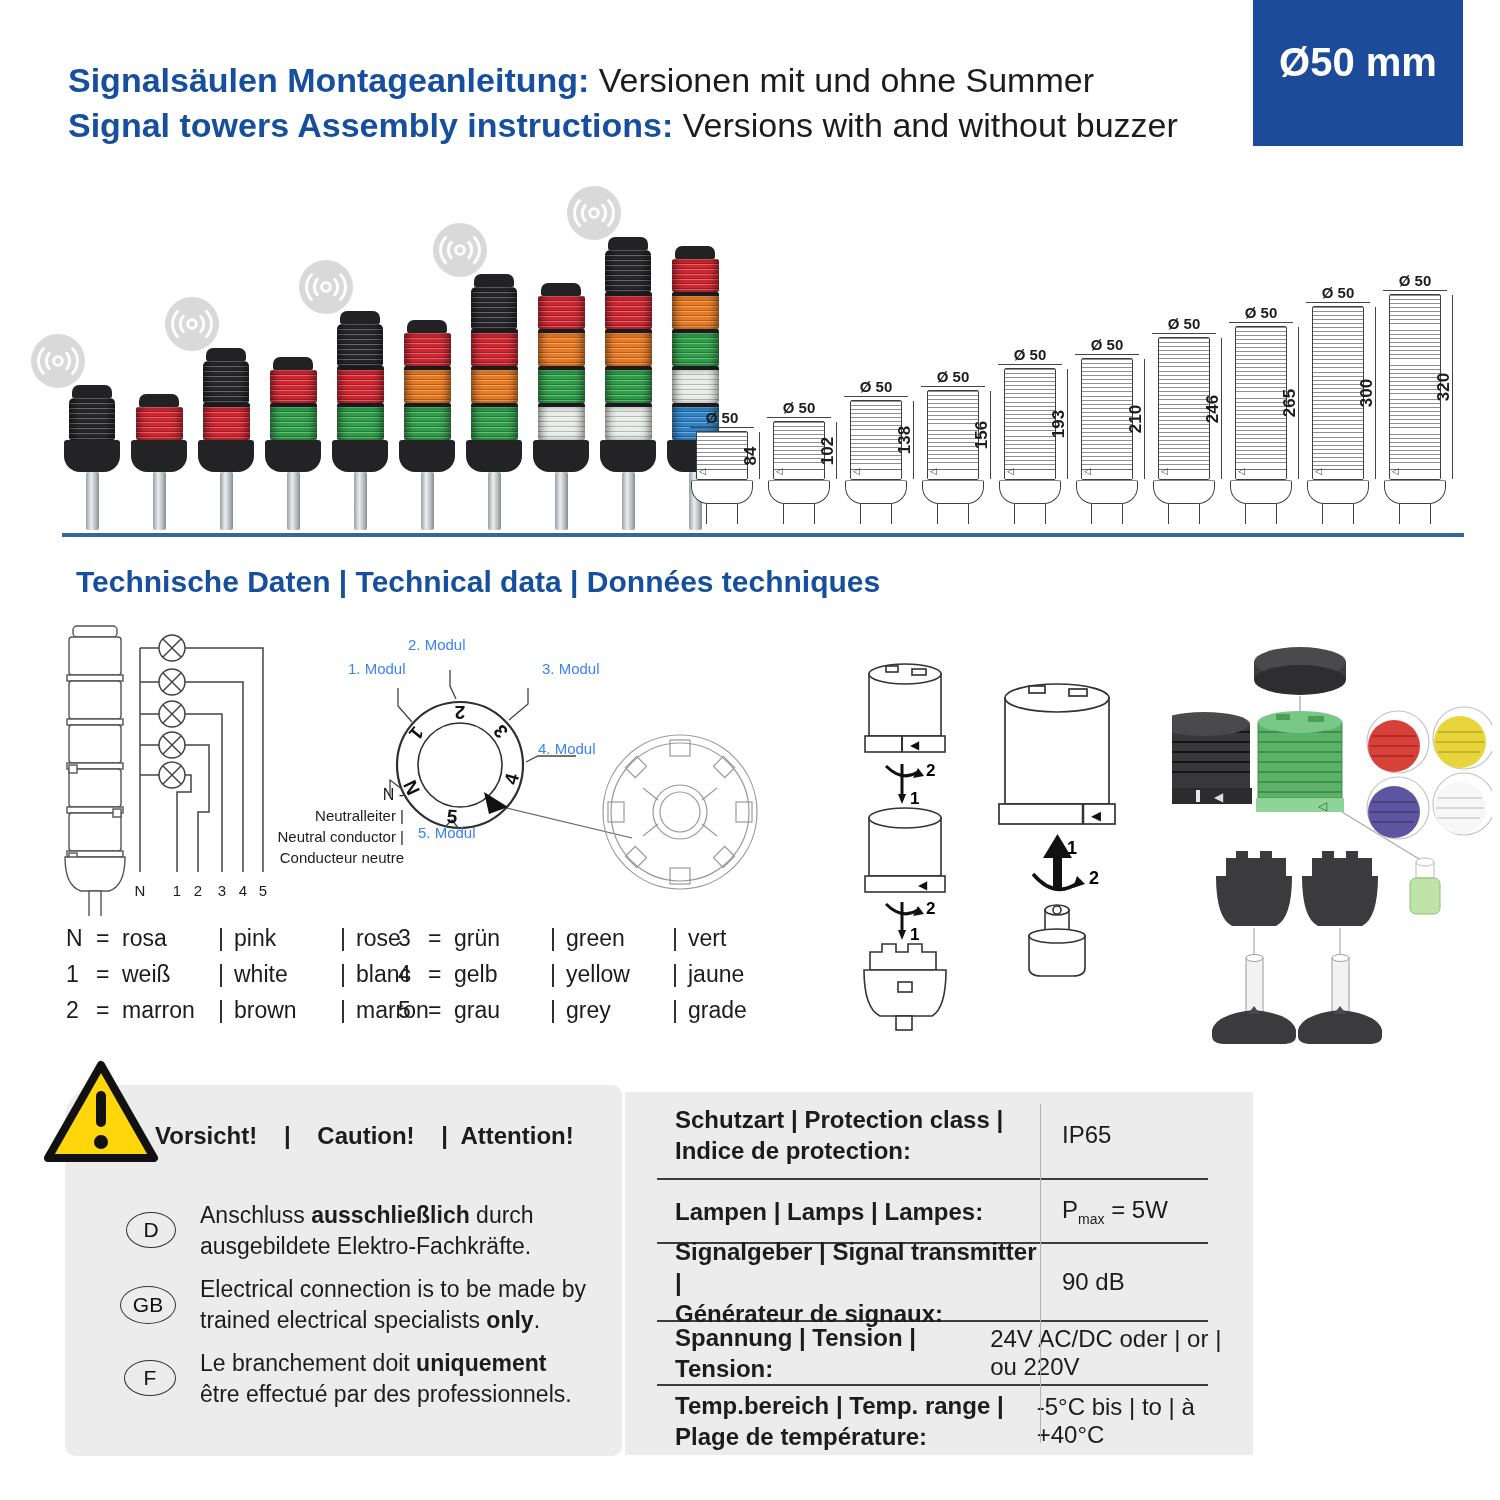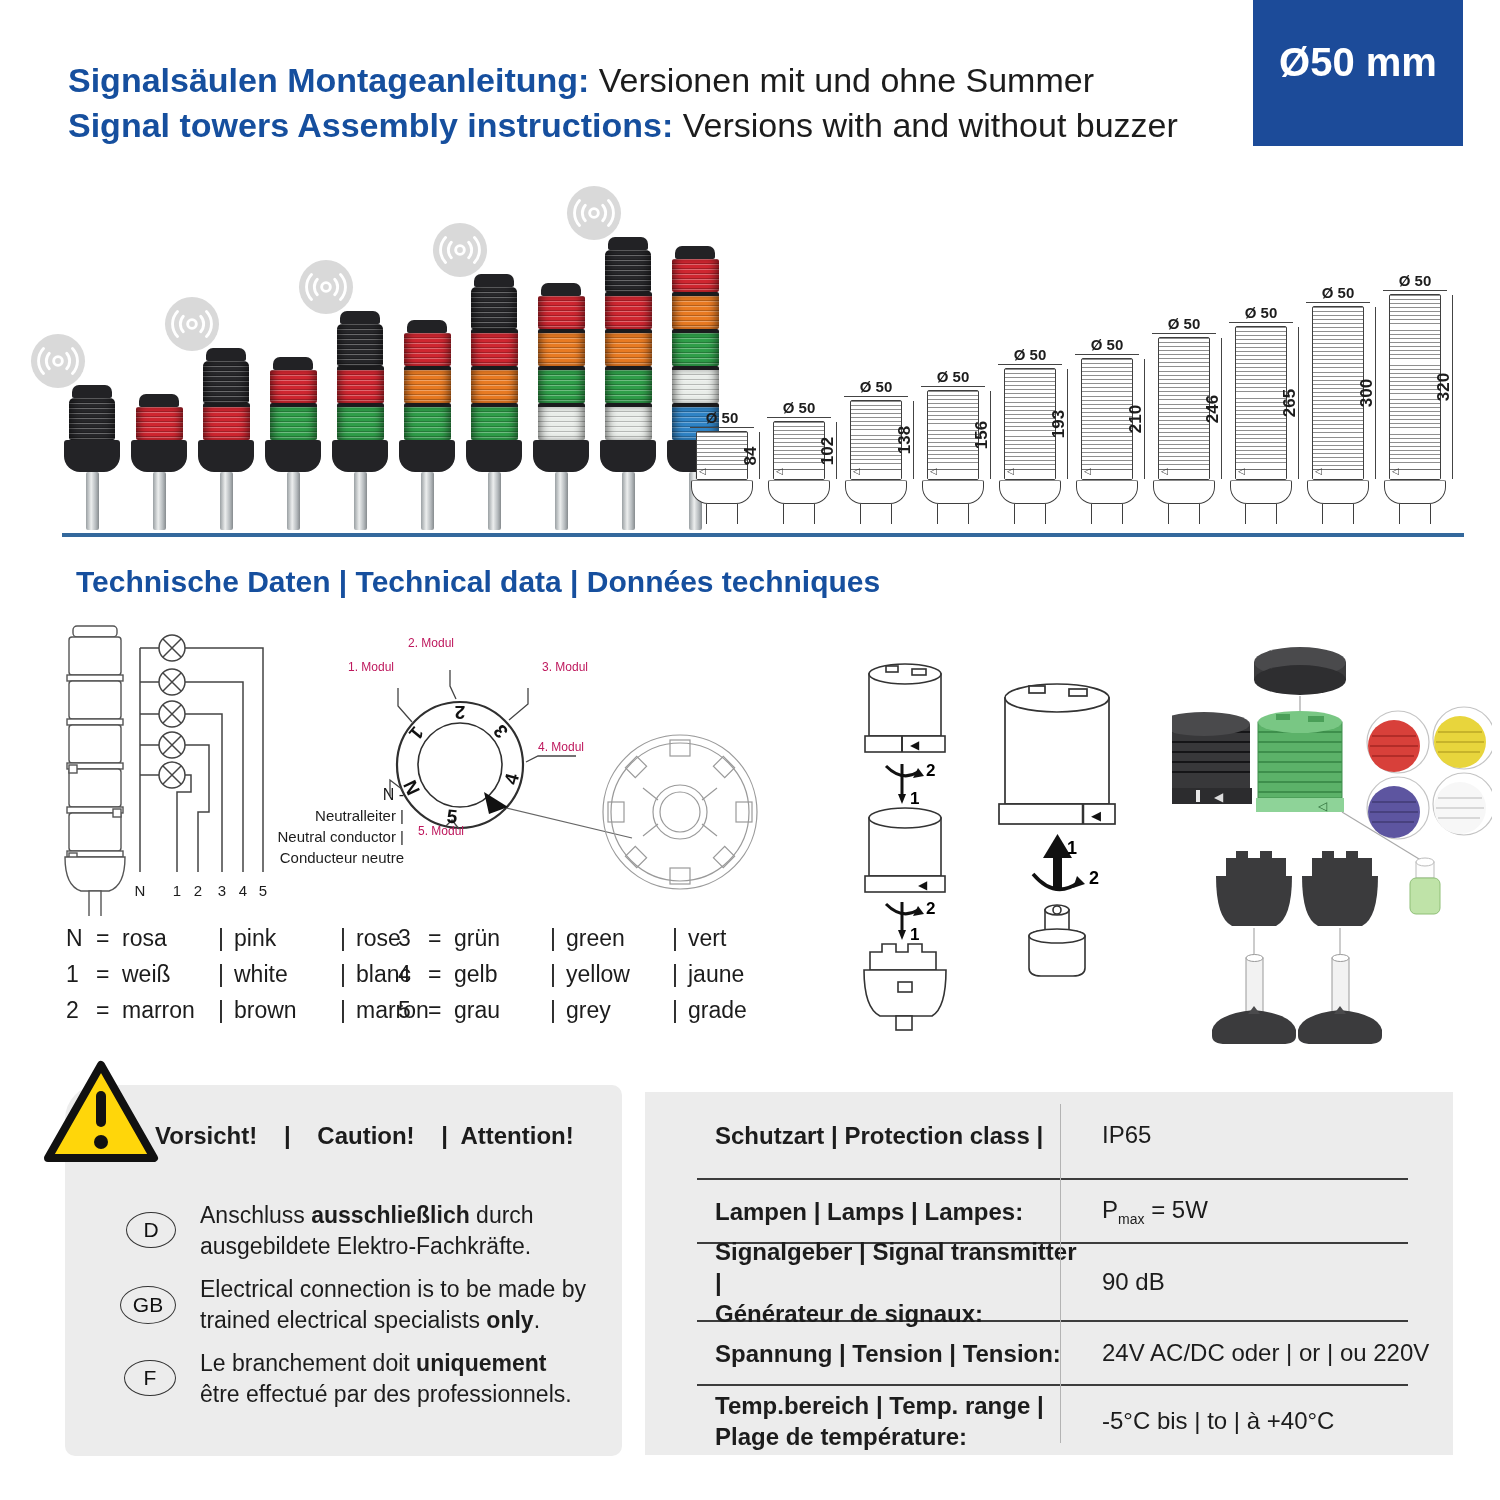--- a/index.html
+++ b/index.html
@@ -43,21 +43,21 @@
              font-weight:700;font-size:17px;white-space:nowrap;color:#1c1c1c;}
   .dw-base{width:62px;height:24px;border:1.6px solid #3f3f3f;border-top:1px solid #8a8a8a;
            border-radius:2px 2px 17px 17px;background:#fff;box-sizing:border-box;}
   .dw-legs{width:30px;height:20px;border-left:1.6px solid #3f3f3f;border-right:1.6px solid #3f3f3f;}
 
   
   #hr-blue{left:62px;top:533px;width:1402px;height:4px;background:#33689c;}
   #section-heading{left:76px;top:565px;font-size:30px;font-weight:700;color:#164f9e;white-space:nowrap;}
 
   
-  .ring-label{position:absolute;font-size:12px;white-space:nowrap;color:#be185d;}
+  .ring-label{position:absolute;font-size:15px;white-space:nowrap;color:#3b82f6;}
   .ring-num{position:absolute;font-size:19px;font-weight:700;color:#111;}
   #neutral-block{left:262px;top:784px;width:142px;text-align:right;font-size:15px;line-height:21px;}
   #neutral-block .nline{white-space:nowrap;}
   #neutral-n{font-size:16px;}
 
   
   .legend-col{display:grid;grid-auto-rows:36px;align-items:center;font-size:23px;}
   #legend-col1{left:66px;top:920px;}
   #legend-col2{left:398px;top:920px;}
   .legend-row{display:grid;grid-template-columns:30px 26px 96px 16px 106px 16px auto;white-space:nowrap;}
@@ -65,21 +65,21 @@
 
   
   #warn-panel{left:65px;top:1085px;width:557px;height:371px;background:#ececec;border-radius:34px 10px 10px 10px;}
   #warn-tri{left:40px;top:1056px;}
   #warn-heading{left:155px;top:1122px;font-size:24px;font-weight:700;white-space:pre;}
   .note-oval{position:absolute;border:1.6px solid #333;border-radius:50%;display:flex;align-items:center;
              justify-content:center;font-size:21px;color:#111;background:transparent;}
   .note-text{position:absolute;width:392px;font-size:23px;line-height:31px;}
 
   
-  #spec-table{left:645px;top:1092px;width:788px;height:363px;background:#ececec;padding-left:20px;}
+  #spec-table{left:625px;top:1092px;width:628px;height:363px;background:#ececec;}
   #spec-vline{position:absolute;left:415px;top:12px;bottom:12px;width:1px;background:#b3b3b3;}
   .spec-row{display:flex;align-items:center;}
   .spec-label{width:415px;box-sizing:border-box;padding-left:50px;font-weight:700;font-size:24px;line-height:31px;}
   .spec-value{box-sizing:border-box;padding-left:22px;font-size:24px;}
   .spec-div{height:2px;background:#3c3c3c;margin-left:32px;margin-right:45px;}
   sub.smax{font-size:14px;}
 
   svg text{font-family:"Liberation Sans",sans-serif;}
 </style>
 </head>
@@ -719,20 +719,21 @@
   <div class="abs note-oval" style="left:124px;top:1360px;width:50px;height:34px">F</div>
   <div class="abs note-text" style="left:200px;top:1348px">
     <span>Le branchement doit </span><b>uniquement</b><span> être effectué par des professionnels.</span>
   </div>
 
   <div class="abs" id="spec-table">
     <div id="spec-vline"></div>
     <div class="spec-row" style="height:86px">
       <div class="spec-label">
           <div>Schutzart | Protection class |</div>
+          <div>Indice de protection:</div>
         </div>
       <div class="spec-value">IP65</div>
     </div>
     <div class="spec-div"></div>
     <div class="spec-row" style="height:62px">
       <div class="spec-label">
           <div>Lampen | Lamps | Lampes:</div>
         </div>
       <div class="spec-value"><span>P</span><sub class="smax">max</sub><span> = 5W</span></div>
     </div>

